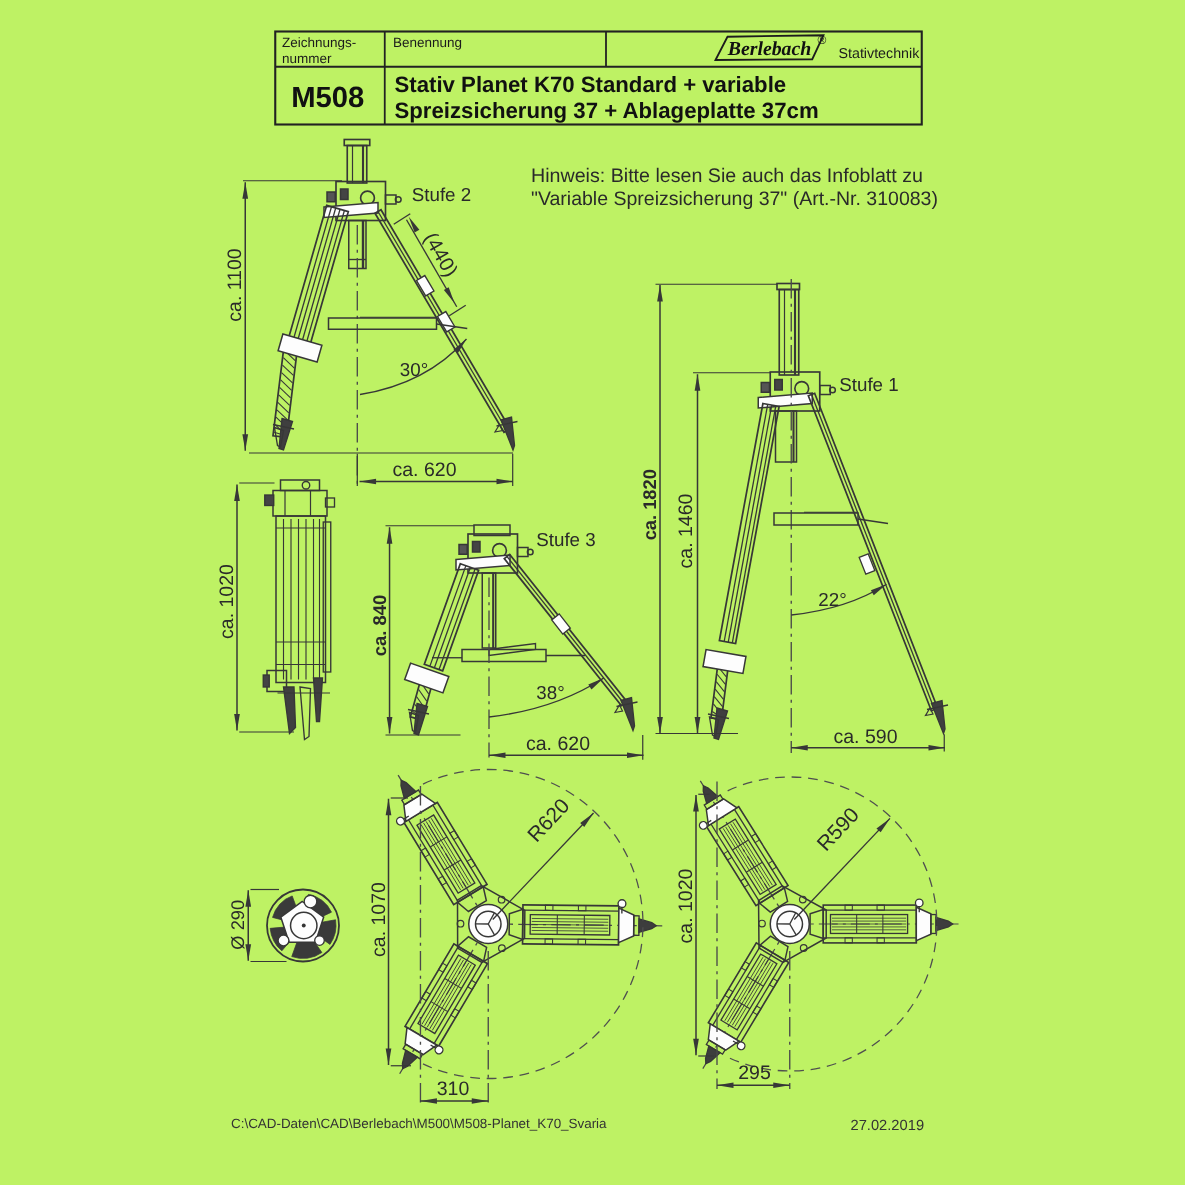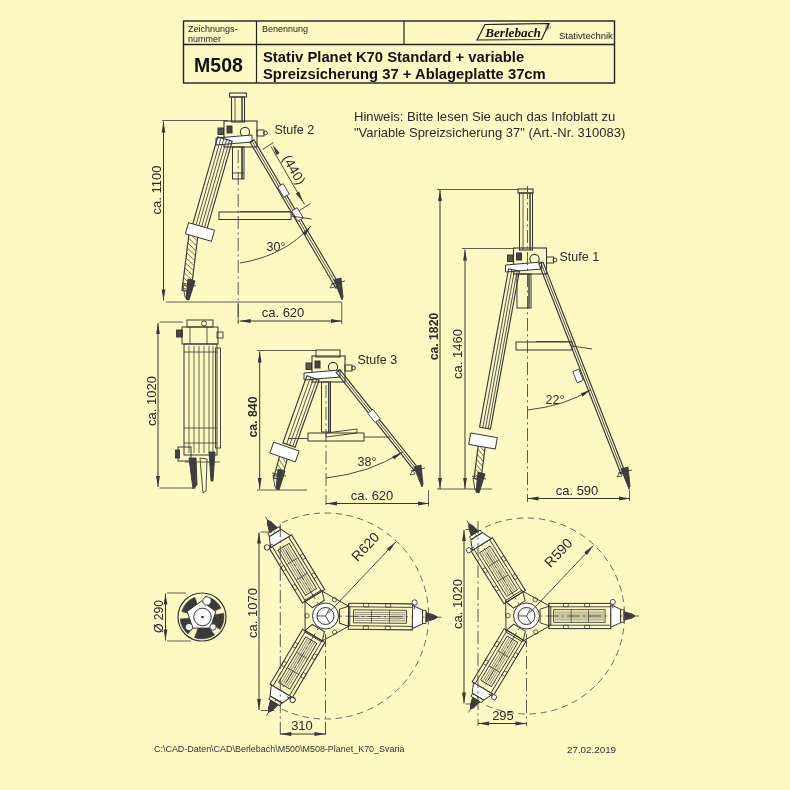--- a/index.html
+++ b/index.html
@@ -1,15 +1,15 @@
 <!DOCTYPE html>
 <html><head><meta charset="utf-8">
 <style>
 html,body{margin:0;padding:0;}
-.page{position:relative;width:790px;height:790px;background:#fef9c3;overflow:hidden;}
+.page{position:relative;width:790px;height:790px;background:#bef264;overflow:hidden;}
 </style></head>
 <body>
 <div class="page">
 <svg width="790" height="790" viewBox="0 0 790 790" xmlns="http://www.w3.org/2000/svg">
 <rect x="183.5" y="21.0" width="431.0" height="62.0" stroke="#222" stroke-width="1.4" fill="none"></rect>
 <line x1="183.5" y1="44.5" x2="614.5" y2="44.5" stroke="#222" stroke-width="1.3"></line>
 <line x1="256.5" y1="21.0" x2="256.5" y2="83.0" stroke="#222" stroke-width="1.2"></line>
 <line x1="404.0" y1="21.0" x2="404.0" y2="44.5" stroke="#222" stroke-width="1.2"></line>
 <text x="188.0" y="31.5" font-family="Liberation Sans, sans-serif" font-size="9.0" fill="#1c1c1c" text-anchor="start">Zeichnungs-</text>
 <text x="188.0" y="42.0" font-family="Liberation Sans, sans-serif" font-size="9.0" fill="#1c1c1c" text-anchor="start">nummer</text>

